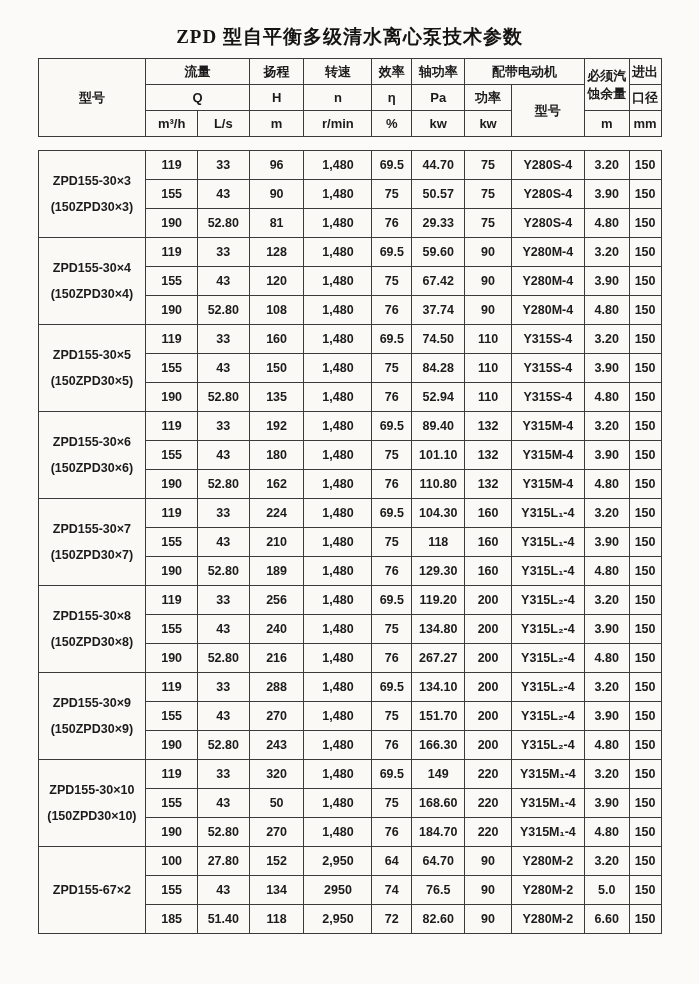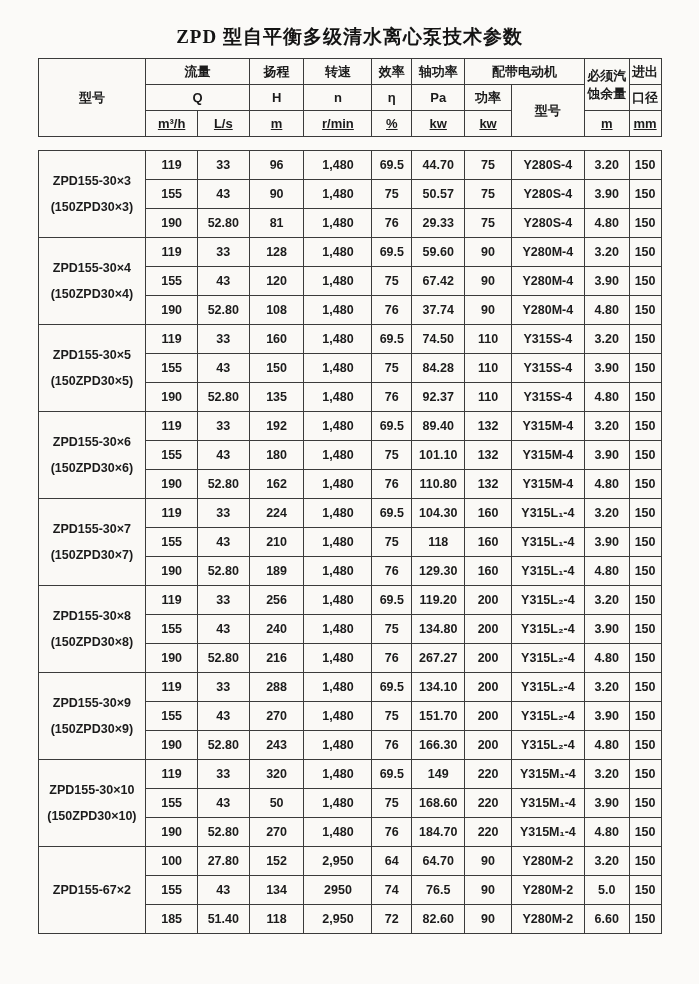--- a/index.html
+++ b/index.html
@@ -49,21 +49,21 @@
     line-height: 1.35;
   }
   .data-table td {
     font-size: 12.5px;
     height: 29px;
   }
   .model-cell {
     font-size: 12.5px;
     line-height: 2.1;
   }
-  .unit { font-size: 12px; text-decoration: underline; }
+  .unit { font-size: 12px; }
 </style>
 </head>
 <body>
 
 <div class="page">
 
   <div class="title">ZPD 型自平衡多级清水离心泵技术参数</div>
 
   <table class="header-table">
     <colgroup>
@@ -240,21 +240,21 @@
           <td>Y315S-4</td>
           <td>3.90</td>
           <td>150</td>
         </tr>
         <tr>
           <td>190</td>
           <td>52.80</td>
           <td>135</td>
           <td>1,480</td>
           <td>76</td>
-          <td>92.37</td>
+          <td>52.94</td>
           <td>110</td>
           <td>Y315S-4</td>
           <td>4.80</td>
           <td>150</td>
         </tr>
         <tr>
           <td rowspan="3" class="model-cell">
             <div>ZPD155-30×6</div>
             <div>(150ZPD30×6)</div>
           </td>

